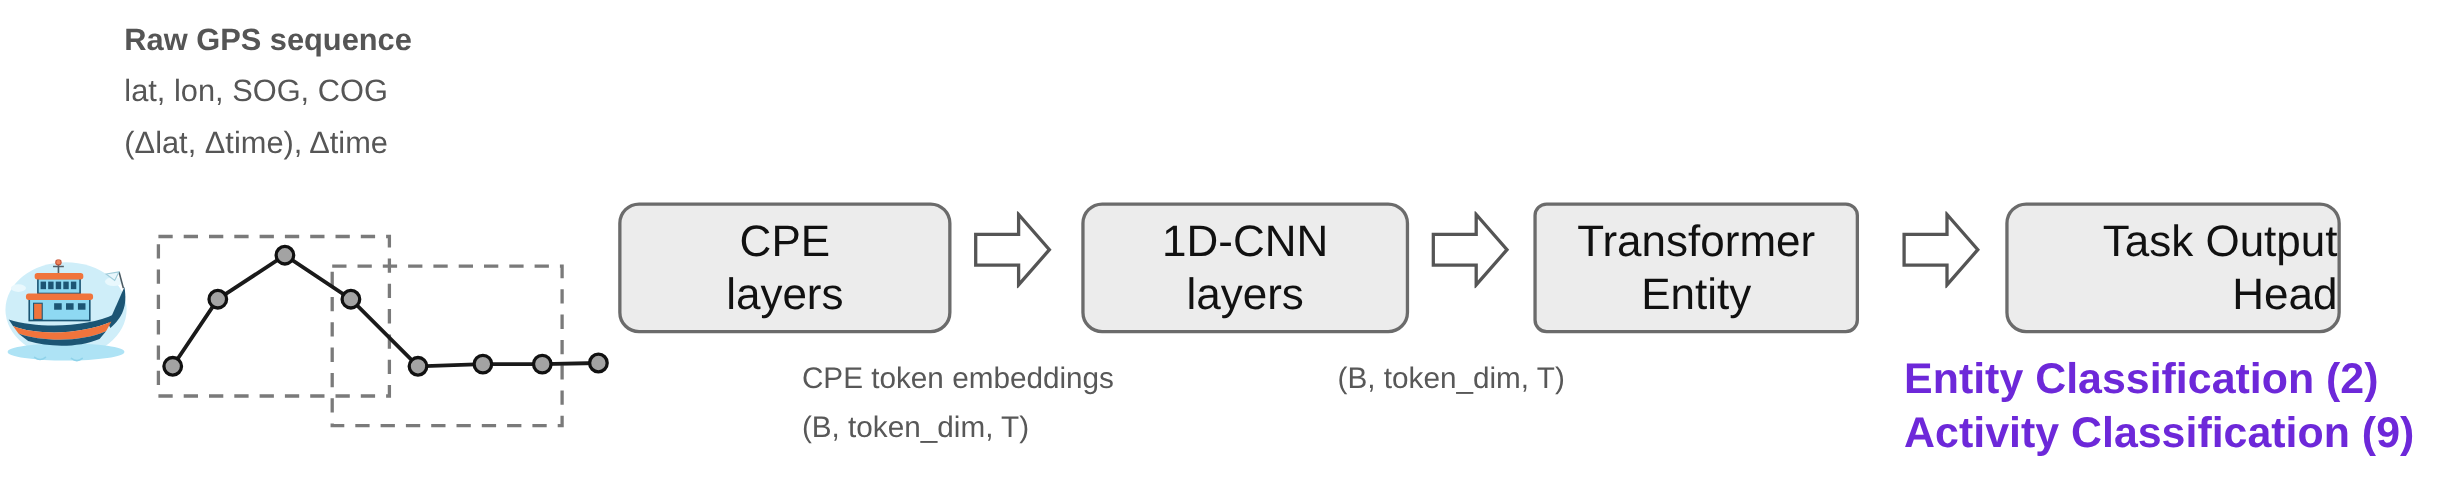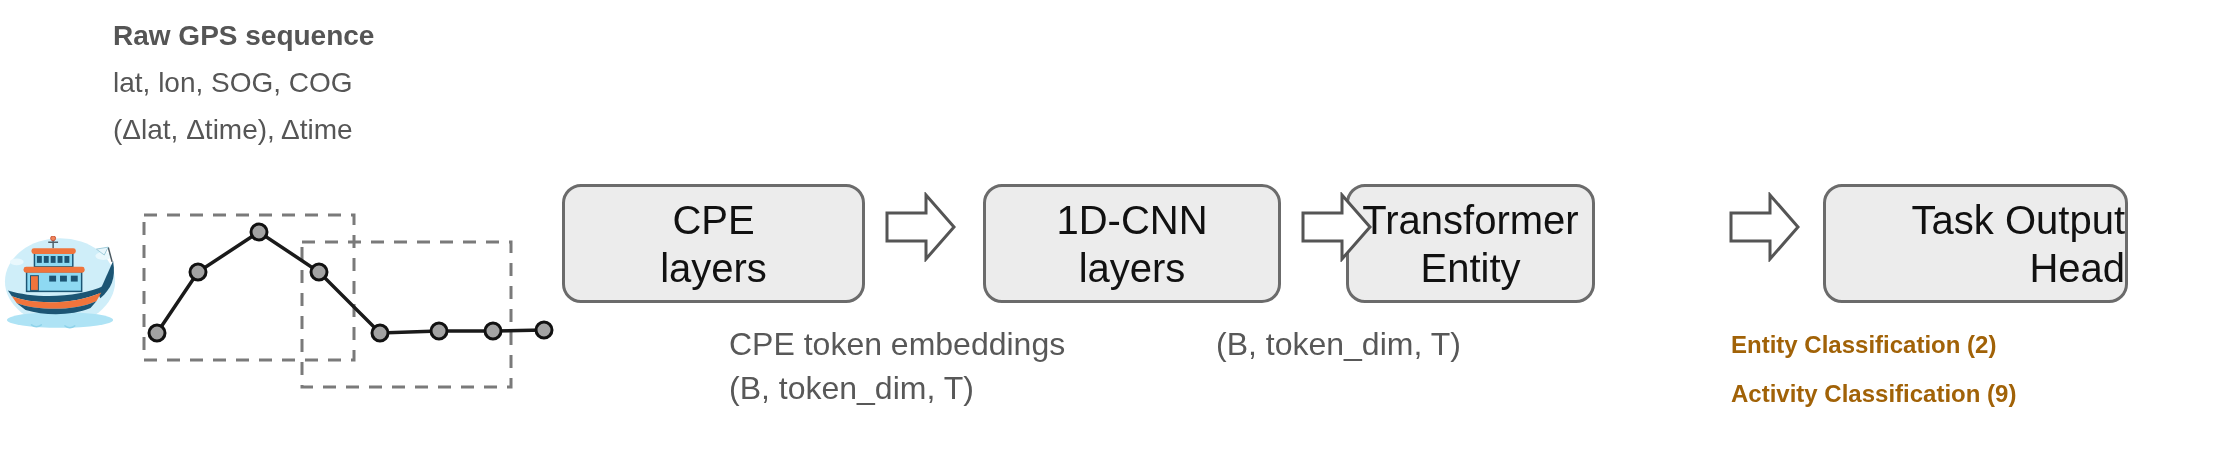--- a/index.html
+++ b/index.html
@@ -21,36 +21,36 @@
 
   
   .flow-box{
     position:absolute;top:168px;height:119px;box-sizing:border-box;
     background:#ececec;border:3px solid #6b6b6b;border-radius:19px;
     display:flex;flex-direction:column;align-items:center;justify-content:center;
     font-size:40px;line-height:48px;color:#111111;text-align:center;margin-top:16px;
   }
   .box-cpe{left:562px;width:303px;}
   .box-cnn{left:983px;width:298px;}
-  .box-transformer{left:1346px;width:249px;}
+  .box-transformer{left:1394px;width:296px;border-radius:12px;}
   .box-task{left:1823px;width:305px;align-items:flex-end;}
 
   
   .flow-arrow{position:absolute;top:192px;width:72px;height:70px;}
   .arrow-1{left:885px;}
   .arrow-2{left:1301px;}
   .arrow-3{left:1729px;}
 
   
-  .embed-label{position:absolute;top:322px;font-size:32px;line-height:44px;color:#585858;}
+  .embed-label{position:absolute;top:322px;font-size:27px;line-height:44px;color:#585858;}
   .label-cpe{left:729px;}
   .label-cnn{left:1216px;}
 
   
-  .output-label{position:absolute;left:1731px;top:320px;font-size:24px;line-height:49px;font-weight:700;color:#a16207;}
+  .output-label{position:absolute;left:1731px;top:320px;font-size:39px;line-height:49px;font-weight:700;color:#6d28d9;}
 </style>
 </head>
 <body>
 
 <div class="canvas">
 
   <div class="gps-text">
     <div class="t-bold">Raw GPS sequence</div>
     <div>lat, lon, SOG, COG</div>
     <div>(Δlat, Δtime), Δtime</div>

